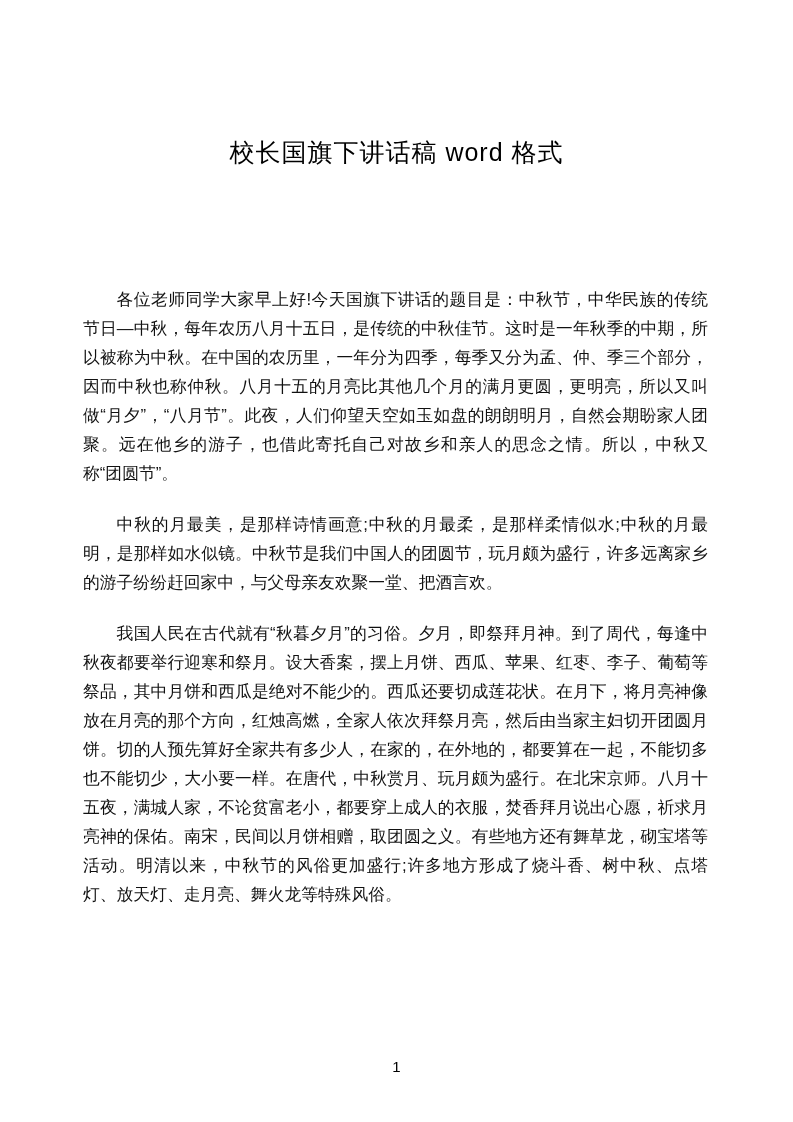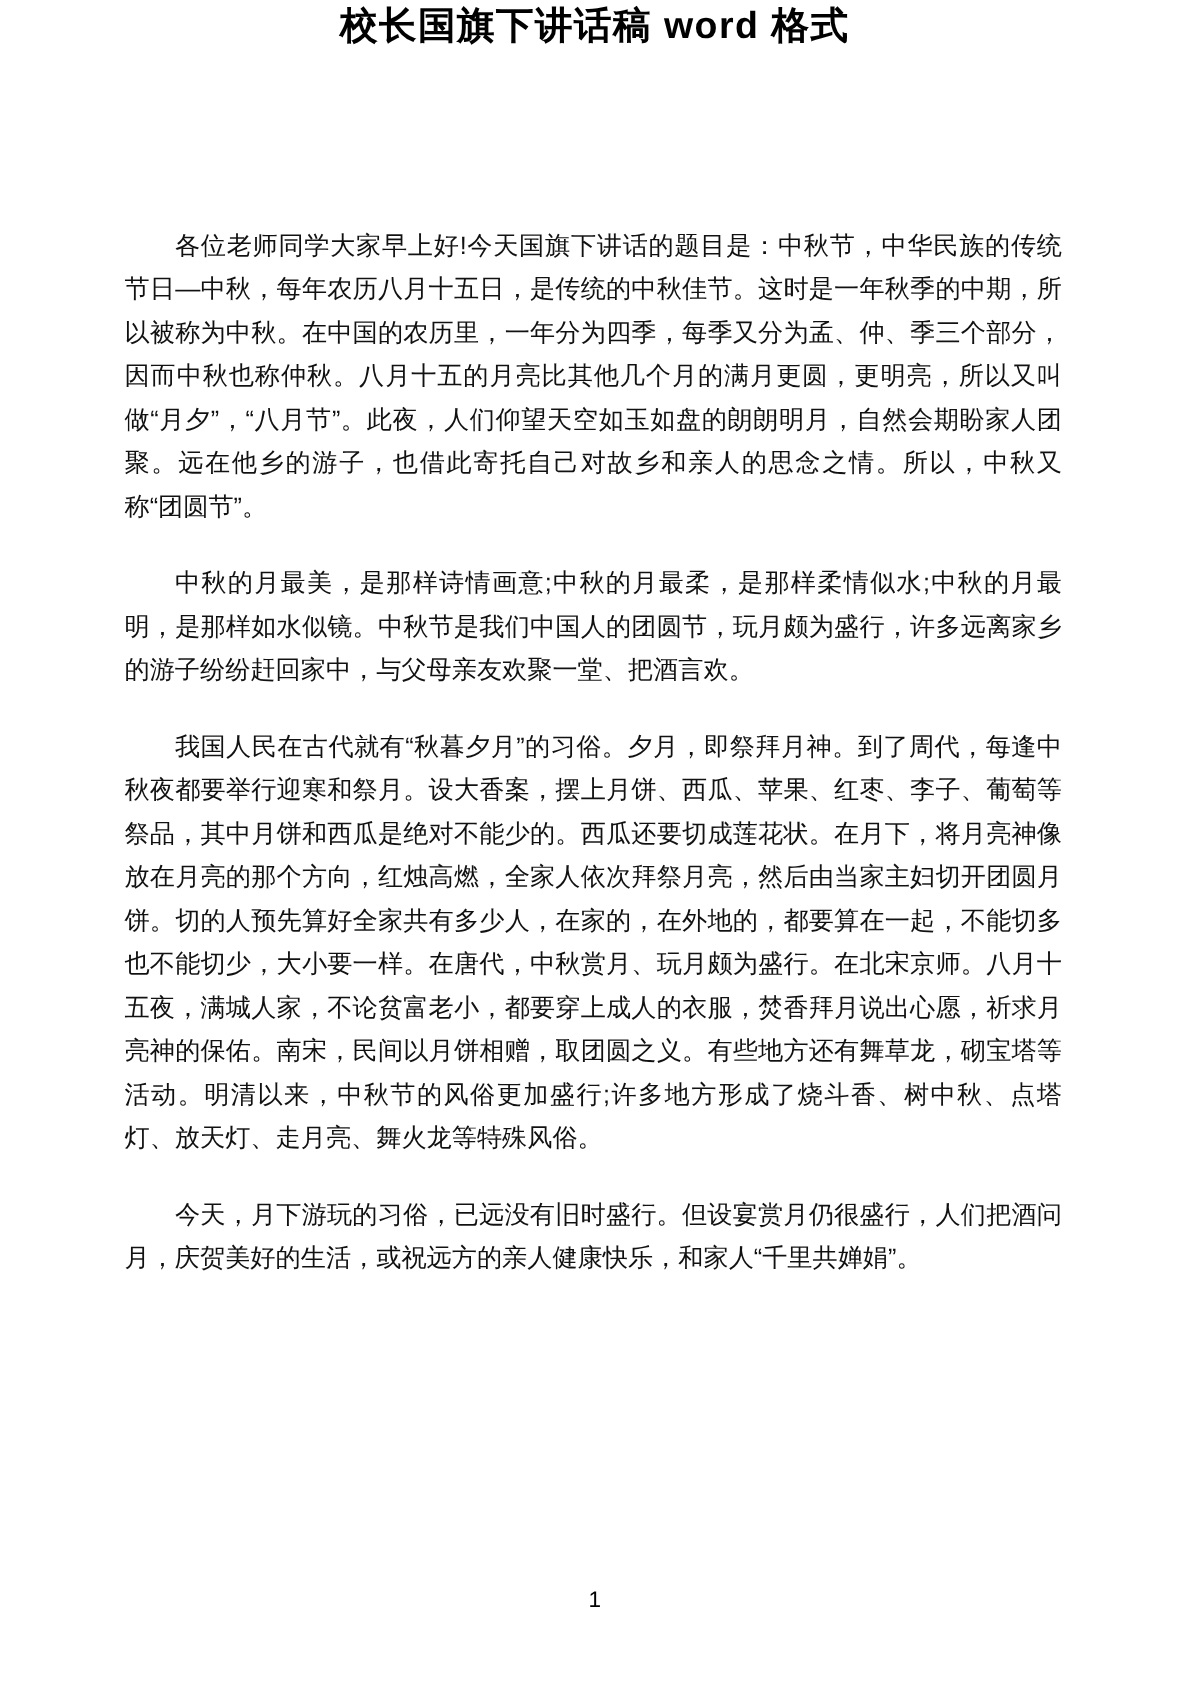--- a/index.html
+++ b/index.html
@@ -9,23 +9,24 @@
       width: 793px;
       height: 1122px;
       background: #ffffff;
       color: #000000;
       font-family: "Liberation Sans", "DejaVu Sans", sans-serif;
       overflow: hidden;
       box-sizing: border-box;
     }
     .doc-title {
       margin: 0;
+      padding-top: 136px;
       text-align: center;
       font-size: 25px;
-      font-weight: bold;
+      font-weight: normal;
       letter-spacing: 1px;
       color: #000000;
     }
     .content {
       margin: 116px 85px 0 83px; 
     }
     .content p {
       margin: 0;
       font-size: 16.8px;
       line-height: 29px;
@@ -48,17 +49,16 @@
 </head>
 <body>
 
 <div class="page">
   <h1 class="doc-title">校长国旗下讲话稿 word 格式</h1>
 
   <div class="content">
     <p>各位老师同学大家早上好!今天国旗下讲话的题目是：中秋节，中华民族的传统节日—中秋，每年农历八月十五日，是传统的中秋佳节。这时是一年秋季的中期，所以被称为中秋。在中国的农历里，一年分为四季，每季又分为孟、仲、季三个部分，因而中秋也称仲秋。八月十五的月亮比其他几个月的满月更圆，更明亮，所以又叫做“月夕”，“八月节”。此夜，人们仰望天空如玉如盘的朗朗明月，自然会期盼家人团聚。远在他乡的游子，也借此寄托自己对故乡和亲人的思念之情。所以，中秋又称“团圆节”。</p>
     <p>中秋的月最美，是那样诗情画意;中秋的月最柔，是那样柔情似水;中秋的月最明，是那样如水似镜。中秋节是我们中国人的团圆节，玩月颇为盛行，许多远离家乡的游子纷纷赶回家中，与父母亲友欢聚一堂、把酒言欢。</p>
     <p>我国人民在古代就有“秋暮夕月”的习俗。夕月，即祭拜月神。到了周代，每逢中秋夜都要举行迎寒和祭月。设大香案，摆上月饼、西瓜、苹果、红枣、李子、葡萄等祭品，其中月饼和西瓜是绝对不能少的。西瓜还要切成莲花状。在月下，将月亮神像放在月亮的那个方向，红烛高燃，全家人依次拜祭月亮，然后由当家主妇切开团圆月饼。切的人预先算好全家共有多少人，在家的，在外地的，都要算在一起，不能切多也不能切少，大小要一样。在唐代，中秋赏月、玩月颇为盛行。在北宋京师。八月十五夜，满城人家，不论贫富老小，都要穿上成人的衣服，焚香拜月说出心愿，祈求月亮神的保佑。南宋，民间以月饼相赠，取团圆之义。有些地方还有舞草龙，砌宝塔等活动。明清以来，中秋节的风俗更加盛行;许多地方形成了烧斗香、树中秋、点塔灯、放天灯、走月亮、舞火龙等特殊风俗。</p>
-    <p>今天，月下游玩的习俗，已远没有旧时盛行。但设宴赏月仍很盛行，人们把酒问月，庆贺美好的生活，或祝远方的亲人健康快乐，和家人“千里共婵娟”。</p>
   </div>
 
   <div class="page-number">1</div>
 </div>
 
 </body></html>

